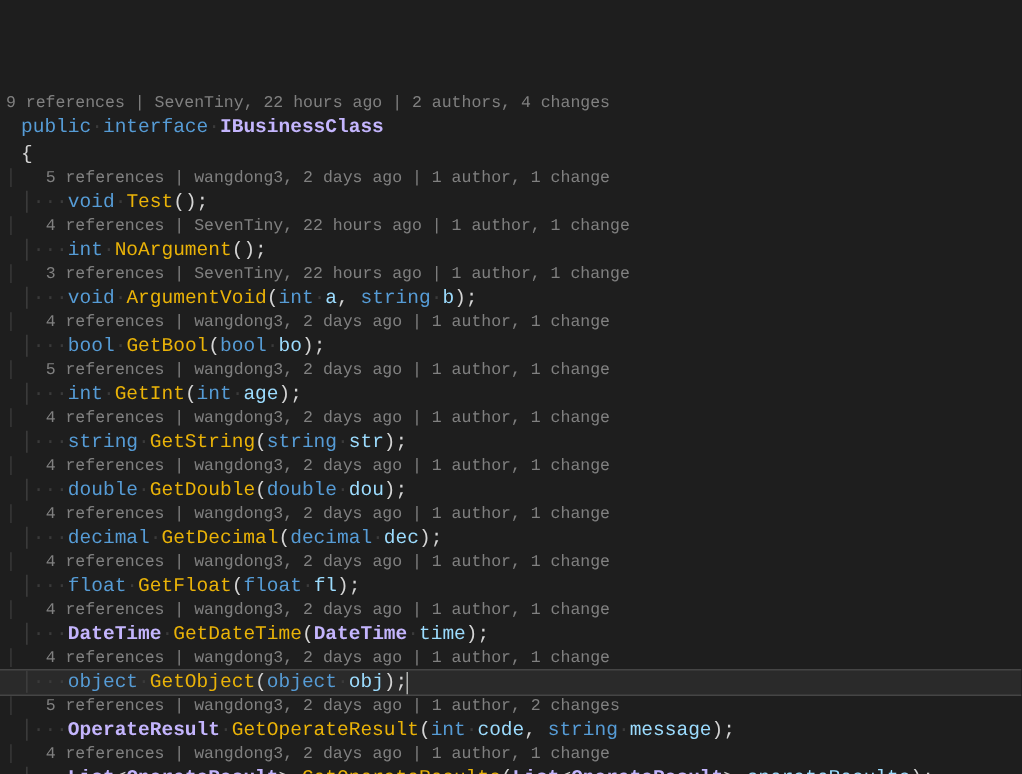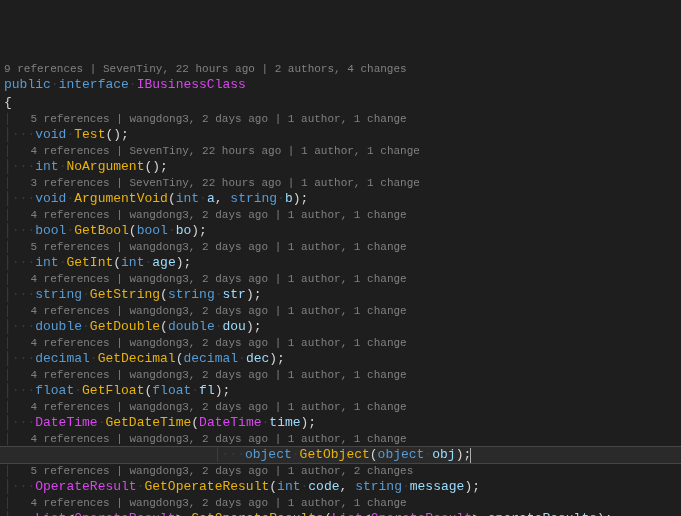--- a/index.html
+++ b/index.html
@@ -8,43 +8,42 @@
     font-family: Consolas, 'Courier New', monospace;
     font-size: 13px;
     color: #d4d4d4;
     white-space: pre;
     overflow-x: auto;
     width: 681px;
     height: 516px;
     padding-top: 2px;
   }
   .line { height: 18px; line-height: 18px; display: flex; align-items: center; }
-  .code-line { padding-left: 4px; }
+  .code-line { padding-left: 14px; }
   .codelens {
     color: #808080;
     font-size: 11px;
     padding-left: 4px;
     height: 14px;
     line-height: 14px;
     font-family: Liberation Mono, monospace;
   }
   .indent-guide {
     color: #404040;
     display: inline-block;
   }
   .kw { color: #569cd6; }
-  .type { color: #d946ef; }
+  .type { color: #c4b5fd; font-weight: bold; }
   .method { color: #eab308; }
   .param { color: #9cdcfe; }
   .punct { color: #d4d4d4; }
   .whitespace-dot { color: #3a3a3a; }
   .active-line {
     background: #2a2a2a;
     position: relative;
-    justify-content: center;
   }
   .active-line::before {
     content: "";
     position: absolute;
     left: 0; right: 0; top: 0; bottom: 0;
     border-top: 1px solid #454545;
     border-bottom: 1px solid #454545;
     pointer-events: none;
   }
   .caret {

